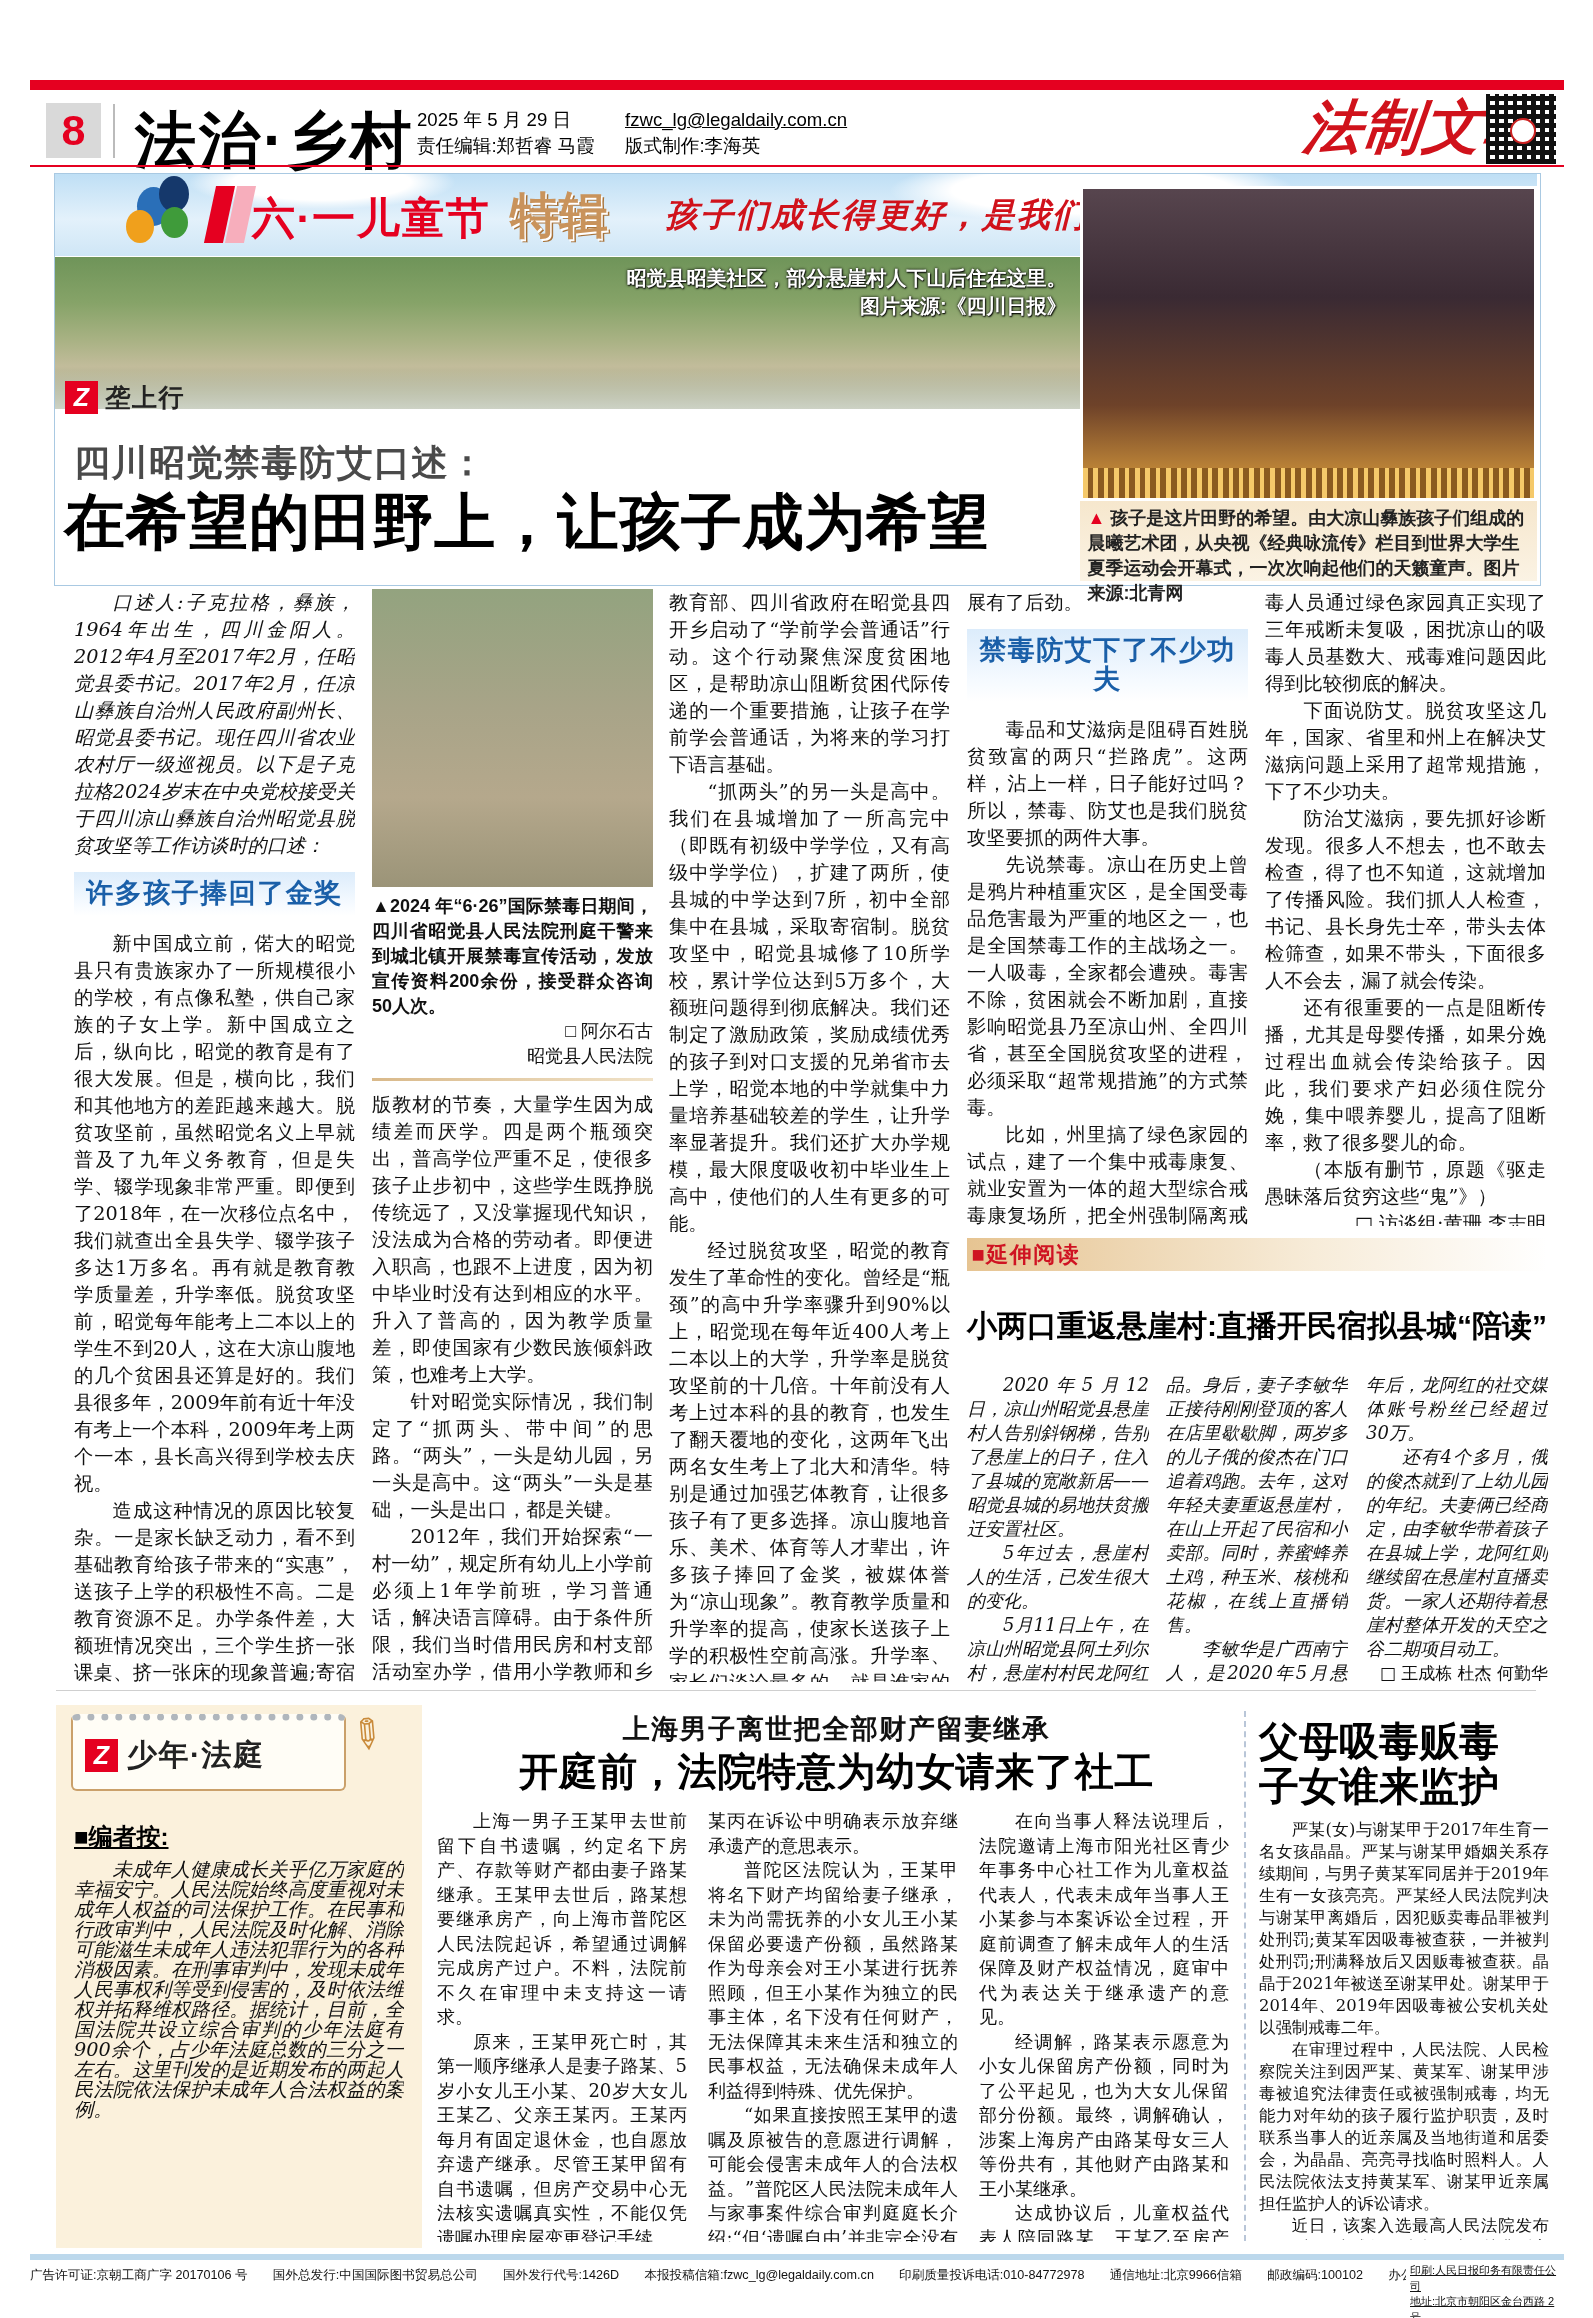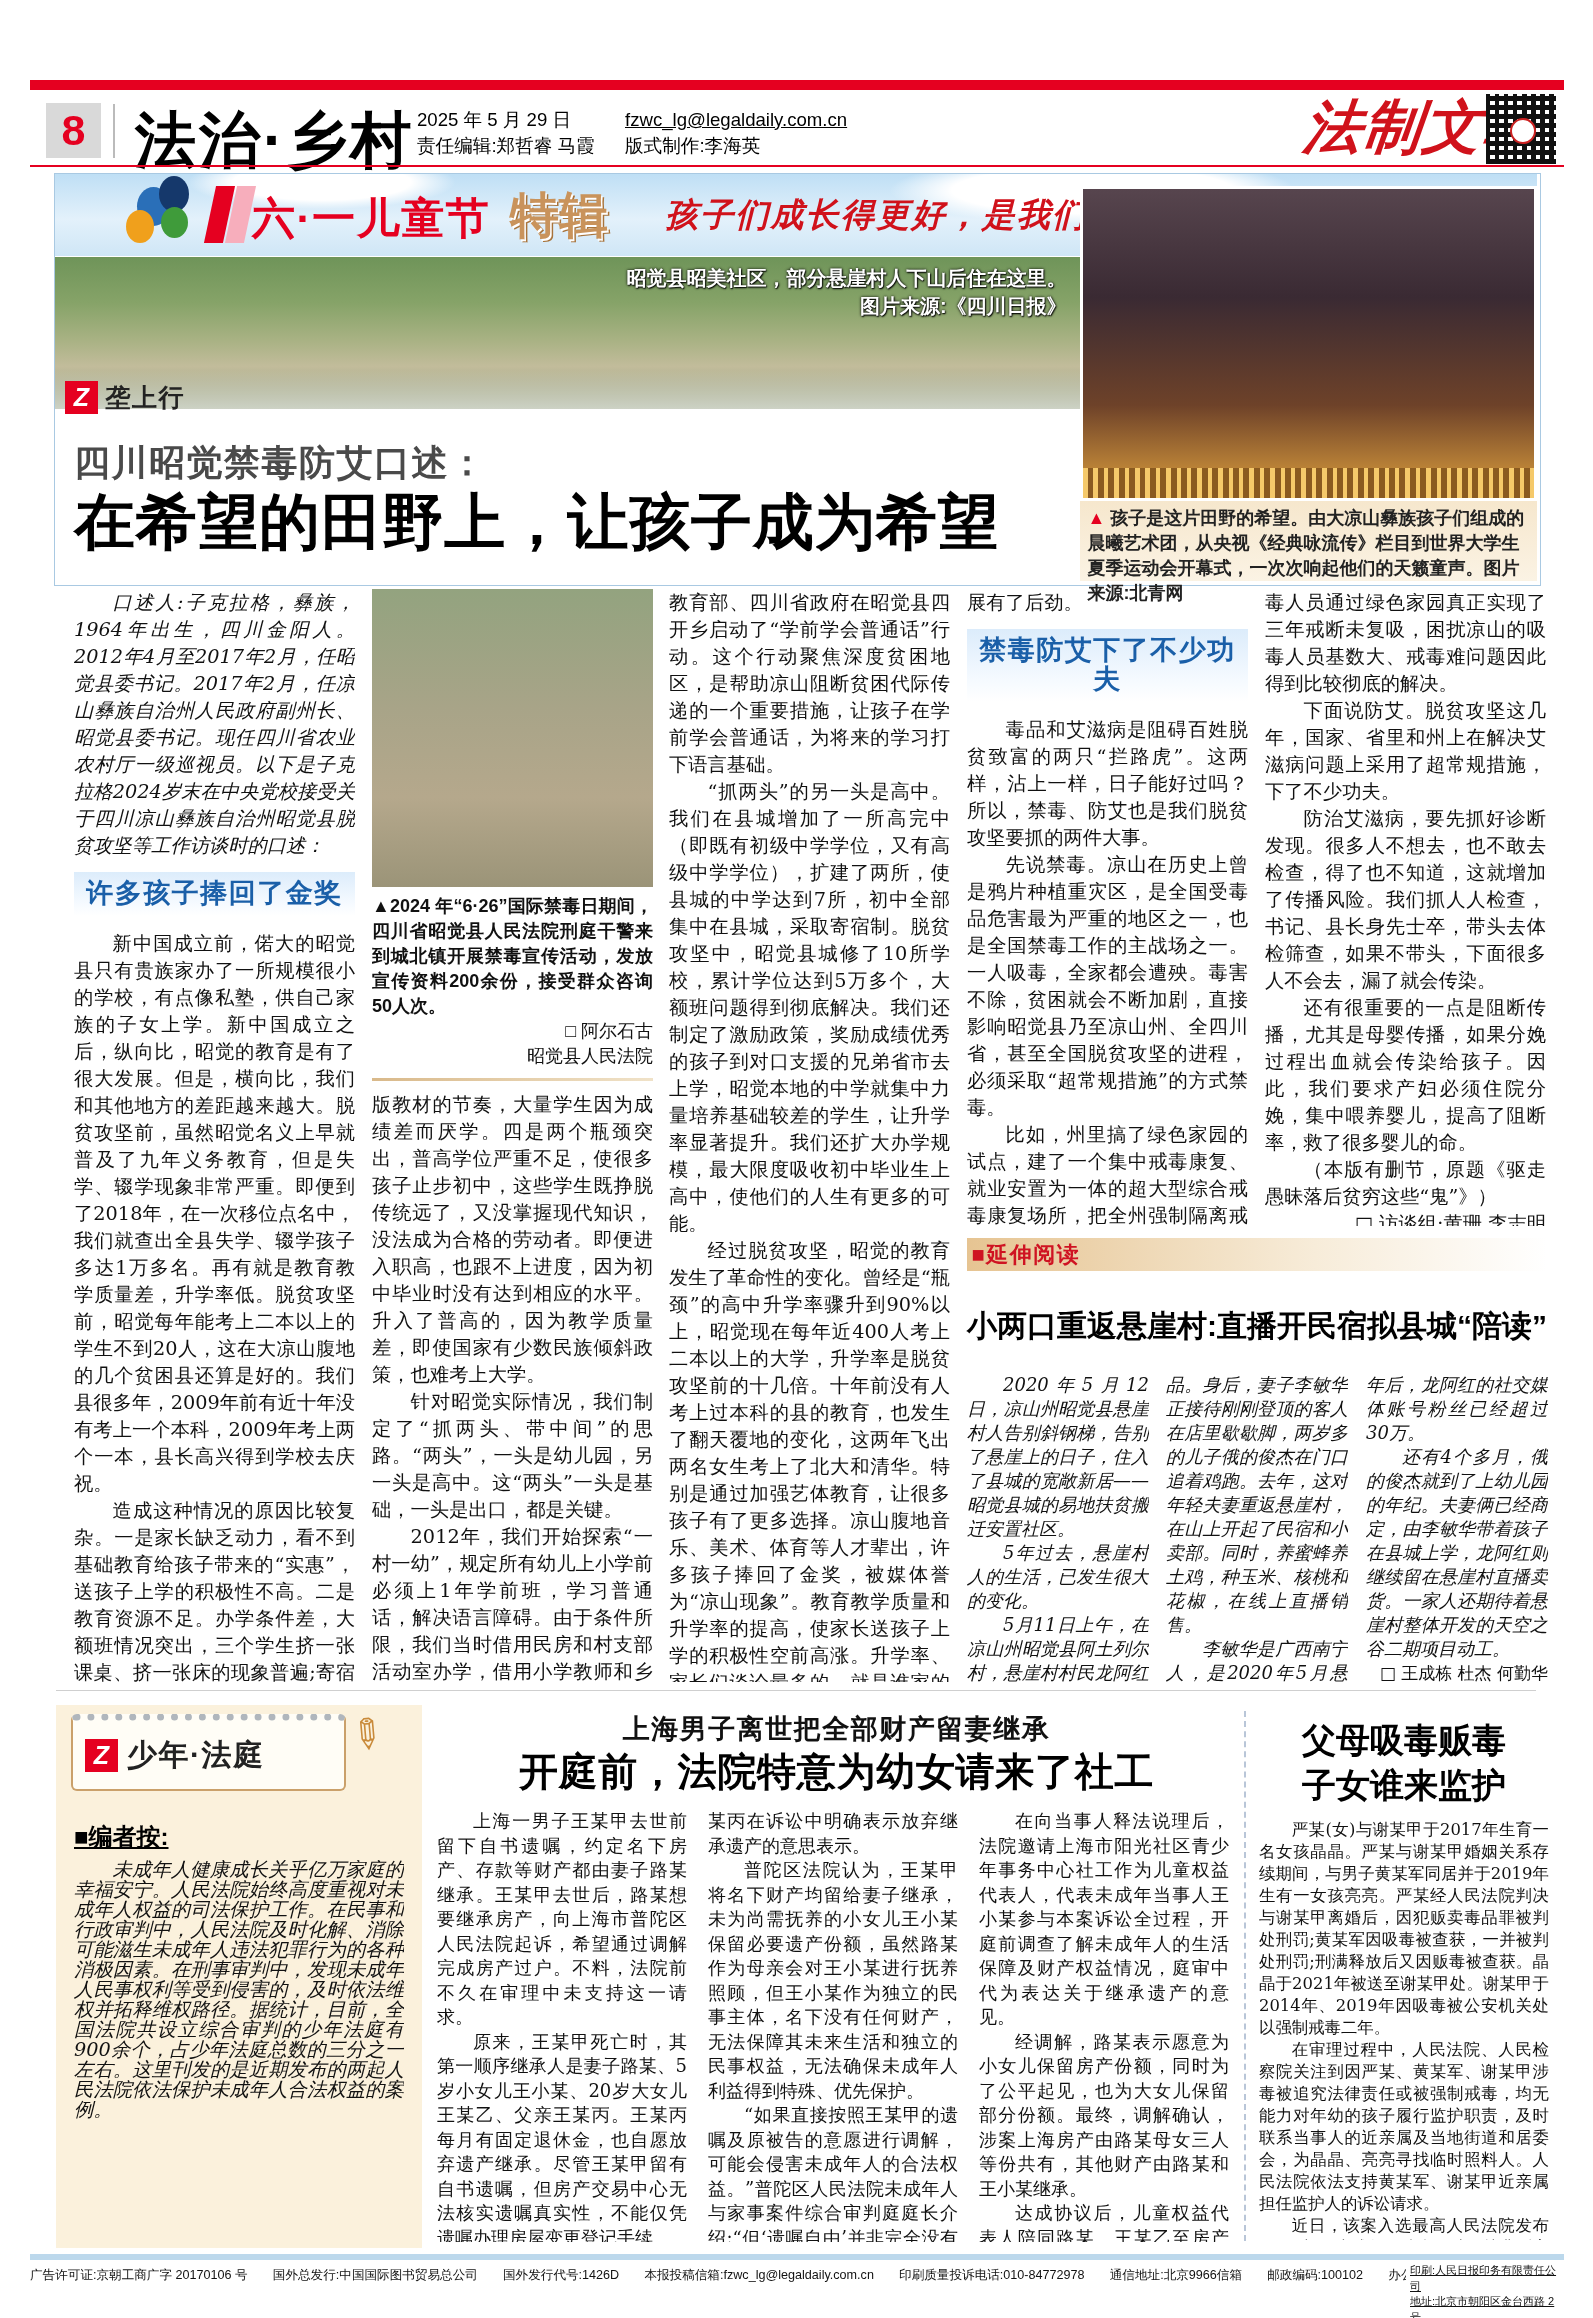--- a/index.html
+++ b/index.html
@@ -45,21 +45,21 @@
       background:repeating-linear-gradient(90deg,#f5c96a 0 4.5px,#8a5a20 4.5px 10.4px);}
   .right-caption-box{left:1080px;top:501px;width:457px;height:80px;background:linear-gradient(180deg,#f6e7cd,#fbf3e4);
       font-size:18px;line-height:25px;font-weight:bold;font-family:"Liberation Sans",sans-serif;color:#222;padding:4.5px 7.4px;box-sizing:border-box;}
   .right-caption-box .tri{color:#e50020;}
   .ztag{left:65px;top:381px;display:flex;align-items:center;gap:7.4px;}
   .zbox{width:33px;height:33px;background:#e50020;color:#fff;display:flex;align-items:center;justify-content:center;
         font-size:25px;font-weight:900;font-style:italic;font-family:"Liberation Sans",sans-serif;}
   .ztext{font-size:25px;font-weight:bold;color:#222;font-family:"Liberation Sans",sans-serif;letter-spacing:1.5px;}
   .kicker{left:74px;top:439px;font-size:36px;font-weight:bold;color:#4a4a4a;font-family:"Liberation Sans",sans-serif;letter-spacing:1.5px;
           text-shadow:0.7px 0.7px 0 #fff;}
-  .headline{left:74px;top:482px;width:997px;font-size:61px;font-weight:900;color:#000;letter-spacing:0.7px;
+  .headline{left:64px;top:482px;width:997px;font-size:61px;font-weight:900;color:#000;letter-spacing:0.7px;
             font-family:"DejaVu Serif",serif;}
   
   .col{position:absolute;top:589px;width:281px;overflow:hidden;font-size:19.3px;line-height:27px;text-align:justify;}
   .col p{margin:0;text-indent:2em;}
   .col .noindent{text-indent:0;}
   .tall{height:1093px;}
   .short{height:637px;}
   .kai{font-style:italic;}
   .subhead-box{margin:13.4px 0;padding:7.4px 0;text-align:center;
       background:linear-gradient(180deg,#dcecfb,#f5faff 70%,#ffffff);}
@@ -89,21 +89,21 @@
   .editor-text{left:74px;top:1860px;width:330px;height:372px;overflow:hidden;font-size:19.3px;line-height:20px;text-align:justify;font-style:italic;}
   .editor-text p{margin:0;text-indent:2em;}
   .mid-kicker{left:435px;top:1711px;width:803px;text-align:center;font-size:27px;font-weight:bold;color:#111;
               font-family:"Liberation Sans",sans-serif;letter-spacing:1.5px;}
   .mid-head{left:435px;top:1745px;width:803px;text-align:center;font-size:39px;font-weight:900;color:#000;
             font-family:Liberation Mono, monospace;letter-spacing:0.7px;}
   .mid-col{position:absolute;top:1809px;width:250px;height:433px;overflow:hidden;font-size:18px;line-height:24.5px;text-align:justify;}
   .mid-col p{margin:0;text-indent:2em;}
   .mid-col .noindent{text-indent:0;}
   .dash-divider{left:1244px;top:1711px;width:0;height:530px;border-left:2.2px dashed #b9c6d8;}
-  .right-head{left:1259px;top:1718px;width:290px;text-align:center;font-size:34px;line-height:45px;font-weight:900;
+  .right-head{left:1259px;top:1718px;width:290px;text-align:left;font-size:40px;line-height:45px;font-weight:900;
               font-family:"DejaVu Serif",serif;color:#000;}
   .right-col{left:1259px;top:1819px;width:290px;height:421px;overflow:hidden;font-size:16.4px;line-height:22px;text-align:justify;}
   .right-col p{margin:0;text-indent:2em;}
   
   .footer-bar{left:30px;top:2254px;width:1534px;height:6px;background:#bcd8ec;}
   .footer{left:30px;top:2267px;width:1376px;font-size:12.6px;font-family:"Liberation Sans",sans-serif;color:#111;white-space:nowrap;overflow:hidden;}
   .footer-right{left:1410px;top:2263px;width:153px;font-size:11px;line-height:15.6px;font-family:"Liberation Sans",sans-serif;color:#111;text-decoration:underline;}
 </style>
 </head>
 <body>

